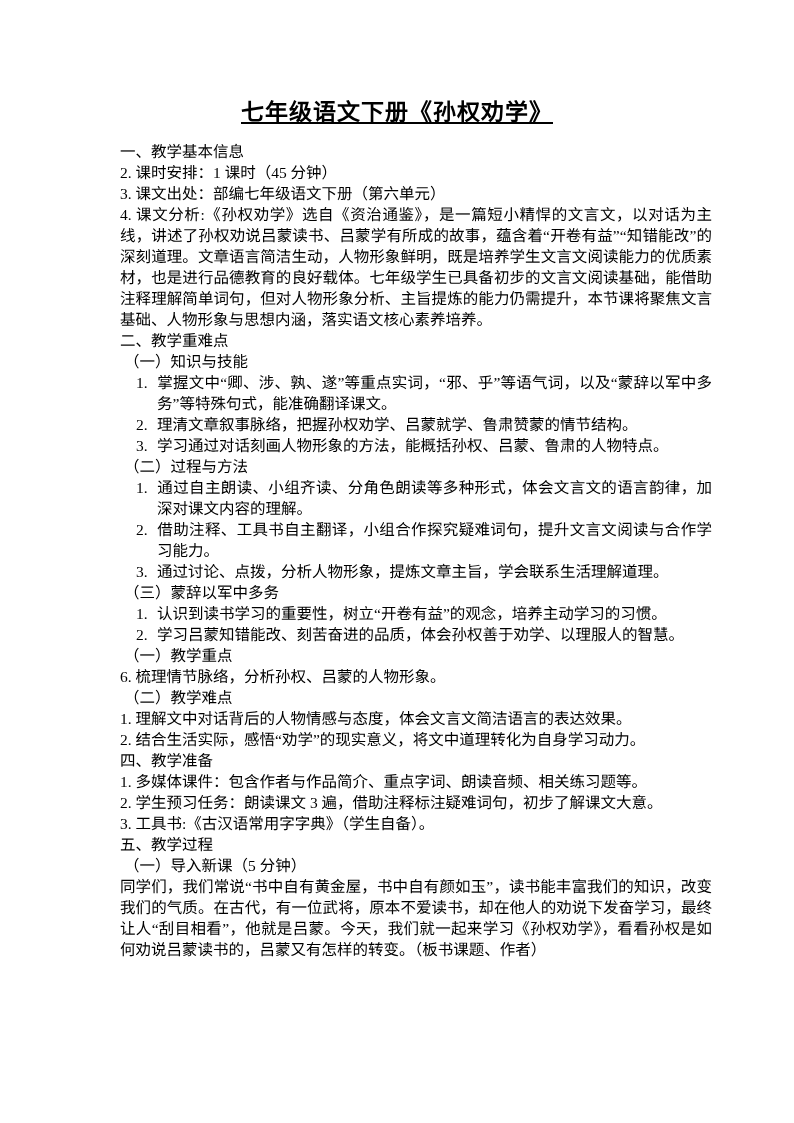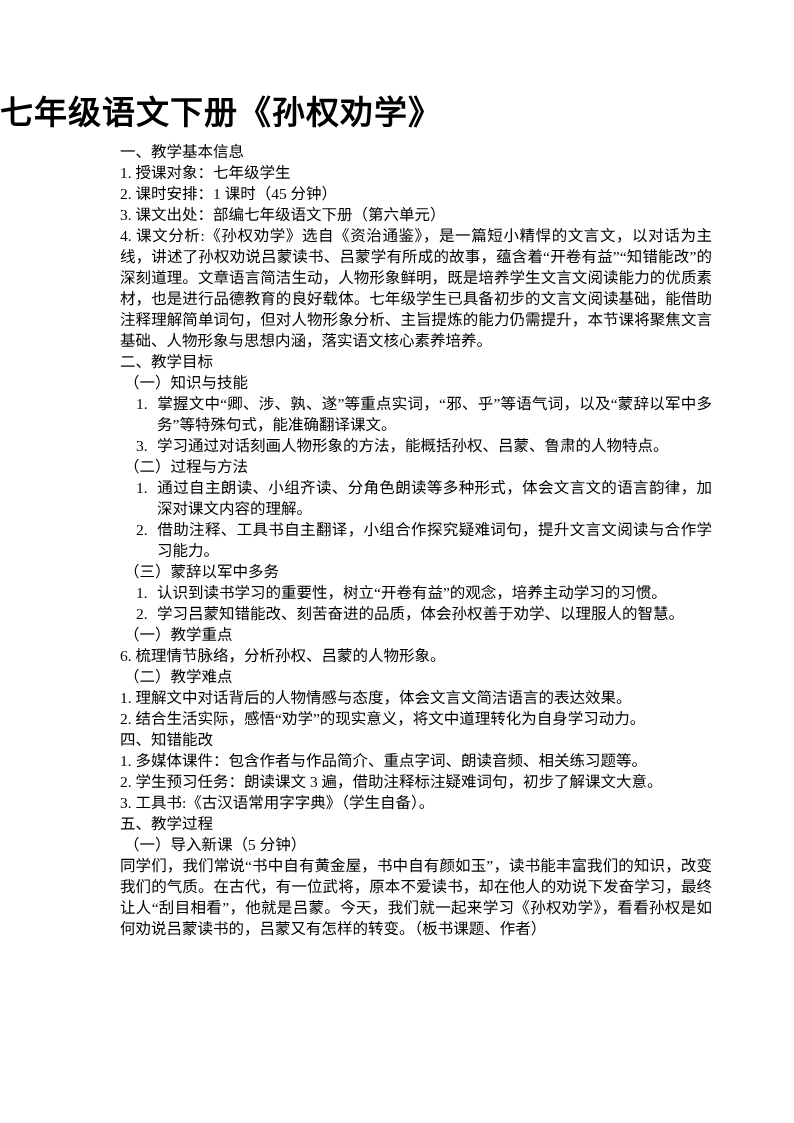--- a/index.html
+++ b/index.html
@@ -16,24 +16,26 @@
     background: #ffffff;
     padding: 96px 82px 0 120px;
     font-family: "Liberation Serif", "DejaVu Serif", serif;
     font-size: 15.5px;
     line-height: 21px;
     color: #000000;
     overflow: hidden;
   }
   .doc-title {
     margin: 0 -82px 11px -120px;
-    font-size: 33px;
+    font-size: 23px;
     line-height: 34px;
     font-weight: bold;
+    text-align: center;
     letter-spacing: 1px;
+    text-decoration: underline;
   }
   p {
     margin: 0;
     padding: 0;
     text-align: justify;
   }
   p.section { }
   p.subsection { padding-left: 4px; }
   p.item { }
   p.para { }
@@ -46,43 +48,44 @@
   }
 </style>
 </head>
 <body>
 
 <div class="page">
 
   <h1 class="doc-title">七年级语文下册《孙权劝学》</h1>
 
   <p class="section">一、教学基本信息</p>
-  <p class="item">1. 授课对象：七年级学生</p>
   <p class="item">2. 课时安排：1 课时（45 分钟）</p>
   <p class="item">3. 课文出处：部编七年级语文下册（第六单元）</p>
   <p class="item">4. 课文分析:《孙权劝学》选自《资治通鉴》，是一篇短小精悍的文言文，以对话为主线，讲述了孙权劝说吕蒙读书、吕蒙学有所成的故事，蕴含着“开卷有益”“知错能改”的深刻道理。文章语言简洁生动，人物形象鲜明，既是培养学生文言文阅读能力的优质素材，也是进行品德教育的良好载体。七年级学生已具备初步的文言文阅读基础，能借助注释理解简单词句，但对人物形象分析、主旨提炼的能力仍需提升，本节课将聚焦文言基础、人物形象与思想内涵，落实语文核心素养培养。</p>
 
-  <p class="section">二、教学目标</p>
+  <p class="section">二、教学重难点</p>
   <p class="subsection">（一）知识与技能</p>
   <p class="subitem"><span class="sub-num">1.</span><span>掌握文中“卿、涉、孰、遂”等重点实词，“邪、乎”等语气词，以及“蒙辞以军中多务”等特殊句式，能准确翻译课文。</span></p>
+  <p class="subitem"><span class="sub-num">2.</span><span>理清文章叙事脉络，把握孙权劝学、吕蒙就学、鲁肃赞蒙的情节结构。</span></p>
   <p class="subitem"><span class="sub-num">3.</span><span>学习通过对话刻画人物形象的方法，能概括孙权、吕蒙、鲁肃的人物特点。</span></p>
   <p class="subsection">（二）过程与方法</p>
   <p class="subitem"><span class="sub-num">1.</span><span>通过自主朗读、小组齐读、分角色朗读等多种形式，体会文言文的语言韵律，加深对课文内容的理解。</span></p>
   <p class="subitem"><span class="sub-num">2.</span><span>借助注释、工具书自主翻译，小组合作探究疑难词句，提升文言文阅读与合作学习能力。</span></p>
+  <p class="subitem"><span class="sub-num">3.</span><span>通过讨论、点拨，分析人物形象，提炼文章主旨，学会联系生活理解道理。</span></p>
   <p class="subsection">（三）蒙辞以军中多务</p>
   <p class="subitem"><span class="sub-num">1.</span><span>认识到读书学习的重要性，树立“开卷有益”的观念，培养主动学习的习惯。</span></p>
   <p class="subitem"><span class="sub-num">2.</span><span>学习吕蒙知错能改、刻苦奋进的品质，体会孙权善于劝学、以理服人的智慧。</span></p>
 
   <p class="subsection">（一）教学重点</p>
   <p class="item">6. 梳理情节脉络，分析孙权、吕蒙的人物形象。</p>
   <p class="subsection">（二）教学难点</p>
   <p class="item">1. 理解文中对话背后的人物情感与态度，体会文言文简洁语言的表达效果。</p>
   <p class="item">2. 结合生活实际，感悟“劝学”的现实意义，将文中道理转化为自身学习动力。</p>
 
-  <p class="section">四、知错能改</p>
+  <p class="section">四、教学准备</p>
   <p class="item">1. 多媒体课件：包含作者与作品简介、重点字词、朗读音频、相关练习题等。</p>
   <p class="item">2. 学生预习任务：朗读课文 3 遍，借助注释标注疑难词句，初步了解课文大意。</p>
   <p class="item">3. 工具书:《古汉语常用字字典》（学生自备）。</p>
 
   <p class="section">五、教学过程</p>
   <p class="subsection">（一）导入新课（5 分钟）</p>
   <p class="para">同学们，我们常说“书中自有黄金屋，书中自有颜如玉”，读书能丰富我们的知识，改变我们的气质。在古代，有一位武将，原本不爱读书，却在他人的劝说下发奋学习，最终让人“刮目相看”，他就是吕蒙。今天，我们就一起来学习《孙权劝学》，看看孙权是如何劝说吕蒙读书的，吕蒙又有怎样的转变。（板书课题、作者）</p>
 
 </div>
 

